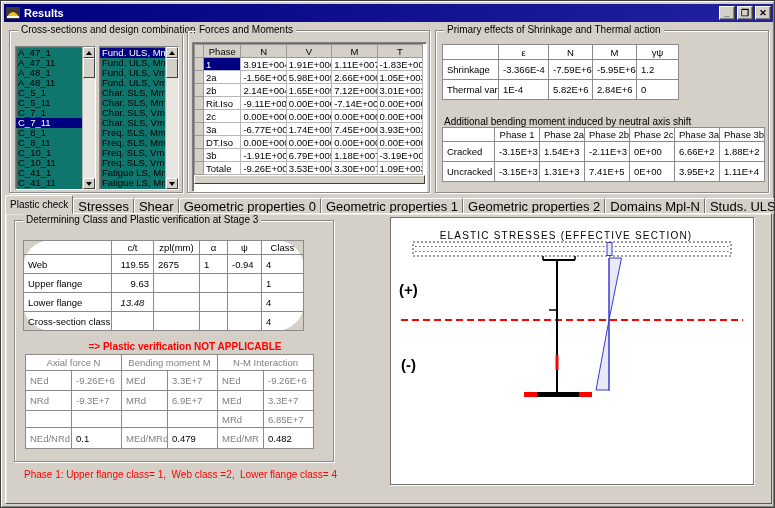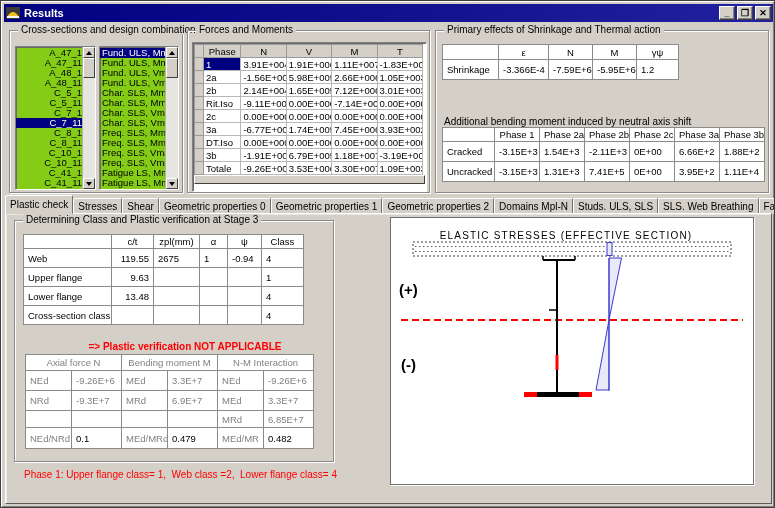--- a/index.html
+++ b/index.html
@@ -16,22 +16,22 @@
     background:linear-gradient(90deg,#000080,#2222a0);
     display:flex;align-items:center;padding:0 2px;}
   .title-text{color:#fff;font-weight:bold;font-size:11px;margin-left:4px;flex:1;}
   .tb-btn{width:16px;height:14px;background:#d4d0c8;border:1px solid;
     border-color:#ffffff #404040 #404040 #ffffff;box-shadow:inset -1px -1px 0 #808080;
     font-size:9px;line-height:12px;text-align:center;font-weight:bold;margin-left:2px;color:#000;}
   
   .gb{position:absolute;border:1px solid #8a8a8a;box-shadow:1px 1px 0 #ffffff, inset 1px 1px 0 #ffffff;}
   .gb>.lbl{position:absolute;top:-7px;left:8px;background:#d4d0c8;padding:0 3px;white-space:nowrap;}
   
-  .list{position:absolute;background:#84cc16;border:1px solid;border-color:#808080 #ffffff #ffffff #808080;
-    box-shadow:inset 1px 1px 0 #6a6a6a;display:flex;overflow:hidden;text-align:right;}
+  .list{position:absolute;background:#0f766e;border:1px solid;border-color:#808080 #ffffff #ffffff #808080;
+    box-shadow:inset 1px 1px 0 #6a6a6a;display:flex;overflow:hidden;}
   .list .items{flex:1;overflow:hidden;padding-top:1px;}
   .li{height:10px;line-height:10px;font-size:9.5px;white-space:nowrap;overflow:hidden;padding-left:2px;}
   .li.sel{background:#000080;color:#fff;}
   .vsb{width:13px;background:#e7e5df;border-left:1px solid #b5b2ab;display:flex;flex-direction:column;}
   .sb-btn{height:11px;background:#d4d0c8;border:1px solid;border-color:#ffffff #404040 #404040 #ffffff;
     display:flex;align-items:center;justify-content:center;}
   .sb-btn.bottom{margin-top:auto;}
   .tri-up{width:0;height:0;border-left:3px solid transparent;border-right:3px solid transparent;border-bottom:4px solid #000;}
   .tri-dn{width:0;height:0;border-left:3px solid transparent;border-right:3px solid transparent;border-top:4px solid #000;}
   .sb-thumb{height:20px;background:#d4d0c8;border:1px solid;border-color:#ffffff #404040 #404040 #ffffff;}
@@ -45,21 +45,21 @@
   table.grid td.ph{text-align:left;}
   table.grid td.sel{background:#000080;color:#fff;}
   .hsb{height:9px;margin:0 1px;background:#d4d0c8;border:1px solid;border-color:#ffffff #404040 #404040 #ffffff;}
   
   table.flat{border-collapse:collapse;table-layout:fixed;background:#fff;}
   table.flat td,table.flat th{border:1px solid #8a8a8a;font-size:9.5px;font-weight:normal;
     padding:0 4px;text-align:left;white-space:nowrap;overflow:hidden;}
   table.flat th{text-align:center;}
   
   .tabstrip{position:absolute;left:4px;top:194px;width:769px;height:19px;display:flex;align-items:flex-end;overflow:hidden;white-space:nowrap;}
-  .tab{height:16px;line-height:15px;padding:0 4px;font-size:10px;background:#d4d0c8;
+  .tab{height:16px;line-height:15px;padding:0 4px;font-size:13px;background:#d4d0c8;
     border:1px solid;border-color:#ffffff #707070 transparent #ffffff;border-radius:2px 2px 0 0;margin-right:0;}
   .tab.active{height:19px;line-height:18px;position:relative;z-index:5;font-size:10px;
     border-color:#ffffff #707070 transparent #ffffff;box-shadow:-1px 0 0 #d4d0c8;}
   .tabpanel{position:absolute;left:4px;top:212px;width:767px;height:291px;background:#d4d0c8;
     border:1px solid;border-color:#ffffff #5a5a5a #5a5a5a #ffffff;box-shadow:inset 1px 1px 0 #e8e6e0;z-index:1;}
   
   .warn{position:absolute;color:#ff0000;font-weight:bold;font-size:10px;text-align:center;}
   .note{position:absolute;color:#ff0000;font-size:10px;white-space:pre;}
   .graybl{color:#808080;}
   td.bval{font-weight:bold;color:#000;}
@@ -262,20 +262,27 @@
         <th>M</th>
         <th>γψ</th>
       </tr>
       <tr style="height:20px;">
         <td>Shrinkage</td>
         <td>-3.366E-4</td>
         <td>-7.59E+6</td>
         <td>-5.95E+6</td>
         <td>1.2</td>
       </tr>
+      <tr style="height:20px;">
+        <td>Thermal var.</td>
+        <td>1E-4</td>
+        <td>5.82E+6</td>
+        <td>2.84E+6</td>
+        <td>0</td>
+      </tr>
     </tbody>
       </table>
 
     <div style="position:absolute;left:8px;top:85px;white-space:nowrap;">Additional bending moment induced by neutral axis shift</div>
 
     <table class="flat" style="position:absolute;left:6px;top:96px;width:322px;">
       <colgroup>
           <col style="width:52px">
           <col style="width:45px">
           <col style="width:45px">
@@ -328,21 +335,21 @@
     <span class="tab">SLS. Web Breathing</span>
     <span class="tab">Fatigue LS 1</span>
 
   </div>
 
   <div class="tabpanel">
 
     <div class="gb" style="left:8px;top:6px;width:320px;height:242px;padding-left:32px;">
       <span class="lbl">Determining Class and Plastic verification at Stage 3</span>
 
-      <table class="flat" style="position:absolute;left:8px;top:13px;width:280px;">
+      <table class="flat" style="position:absolute;left:8px;top:19px;width:280px;border-radius:28px;">
         <colgroup>
             <col style="width:88px">
             <col style="width:42px">
             <col style="width:46px">
             <col style="width:28px">
             <col style="width:34px">
             <col style="width:42px">
           </colgroup>
         <tbody>
             <tr style="height:14px;">
@@ -364,21 +371,21 @@
         <tr style="height:19px;">
           <td>Upper flange</td>
           <td style="text-align:right;">9.63</td>
           <td></td>
           <td></td>
           <td></td>
           <td>1</td>
         </tr>
         <tr style="height:19px;">
           <td>Lower flange</td>
-          <td style="text-align:right;">13.48</td>
+          <td style="text-align:center;font-style:italic;">13.48</td>
           <td></td>
           <td></td>
           <td></td>
           <td>4</td>
         </tr>
         <tr style="height:19px;font-weight:bold;">
           <td>Cross-section class</td>
           <td style="text-align:right;"></td>
           <td></td>
           <td></td>

